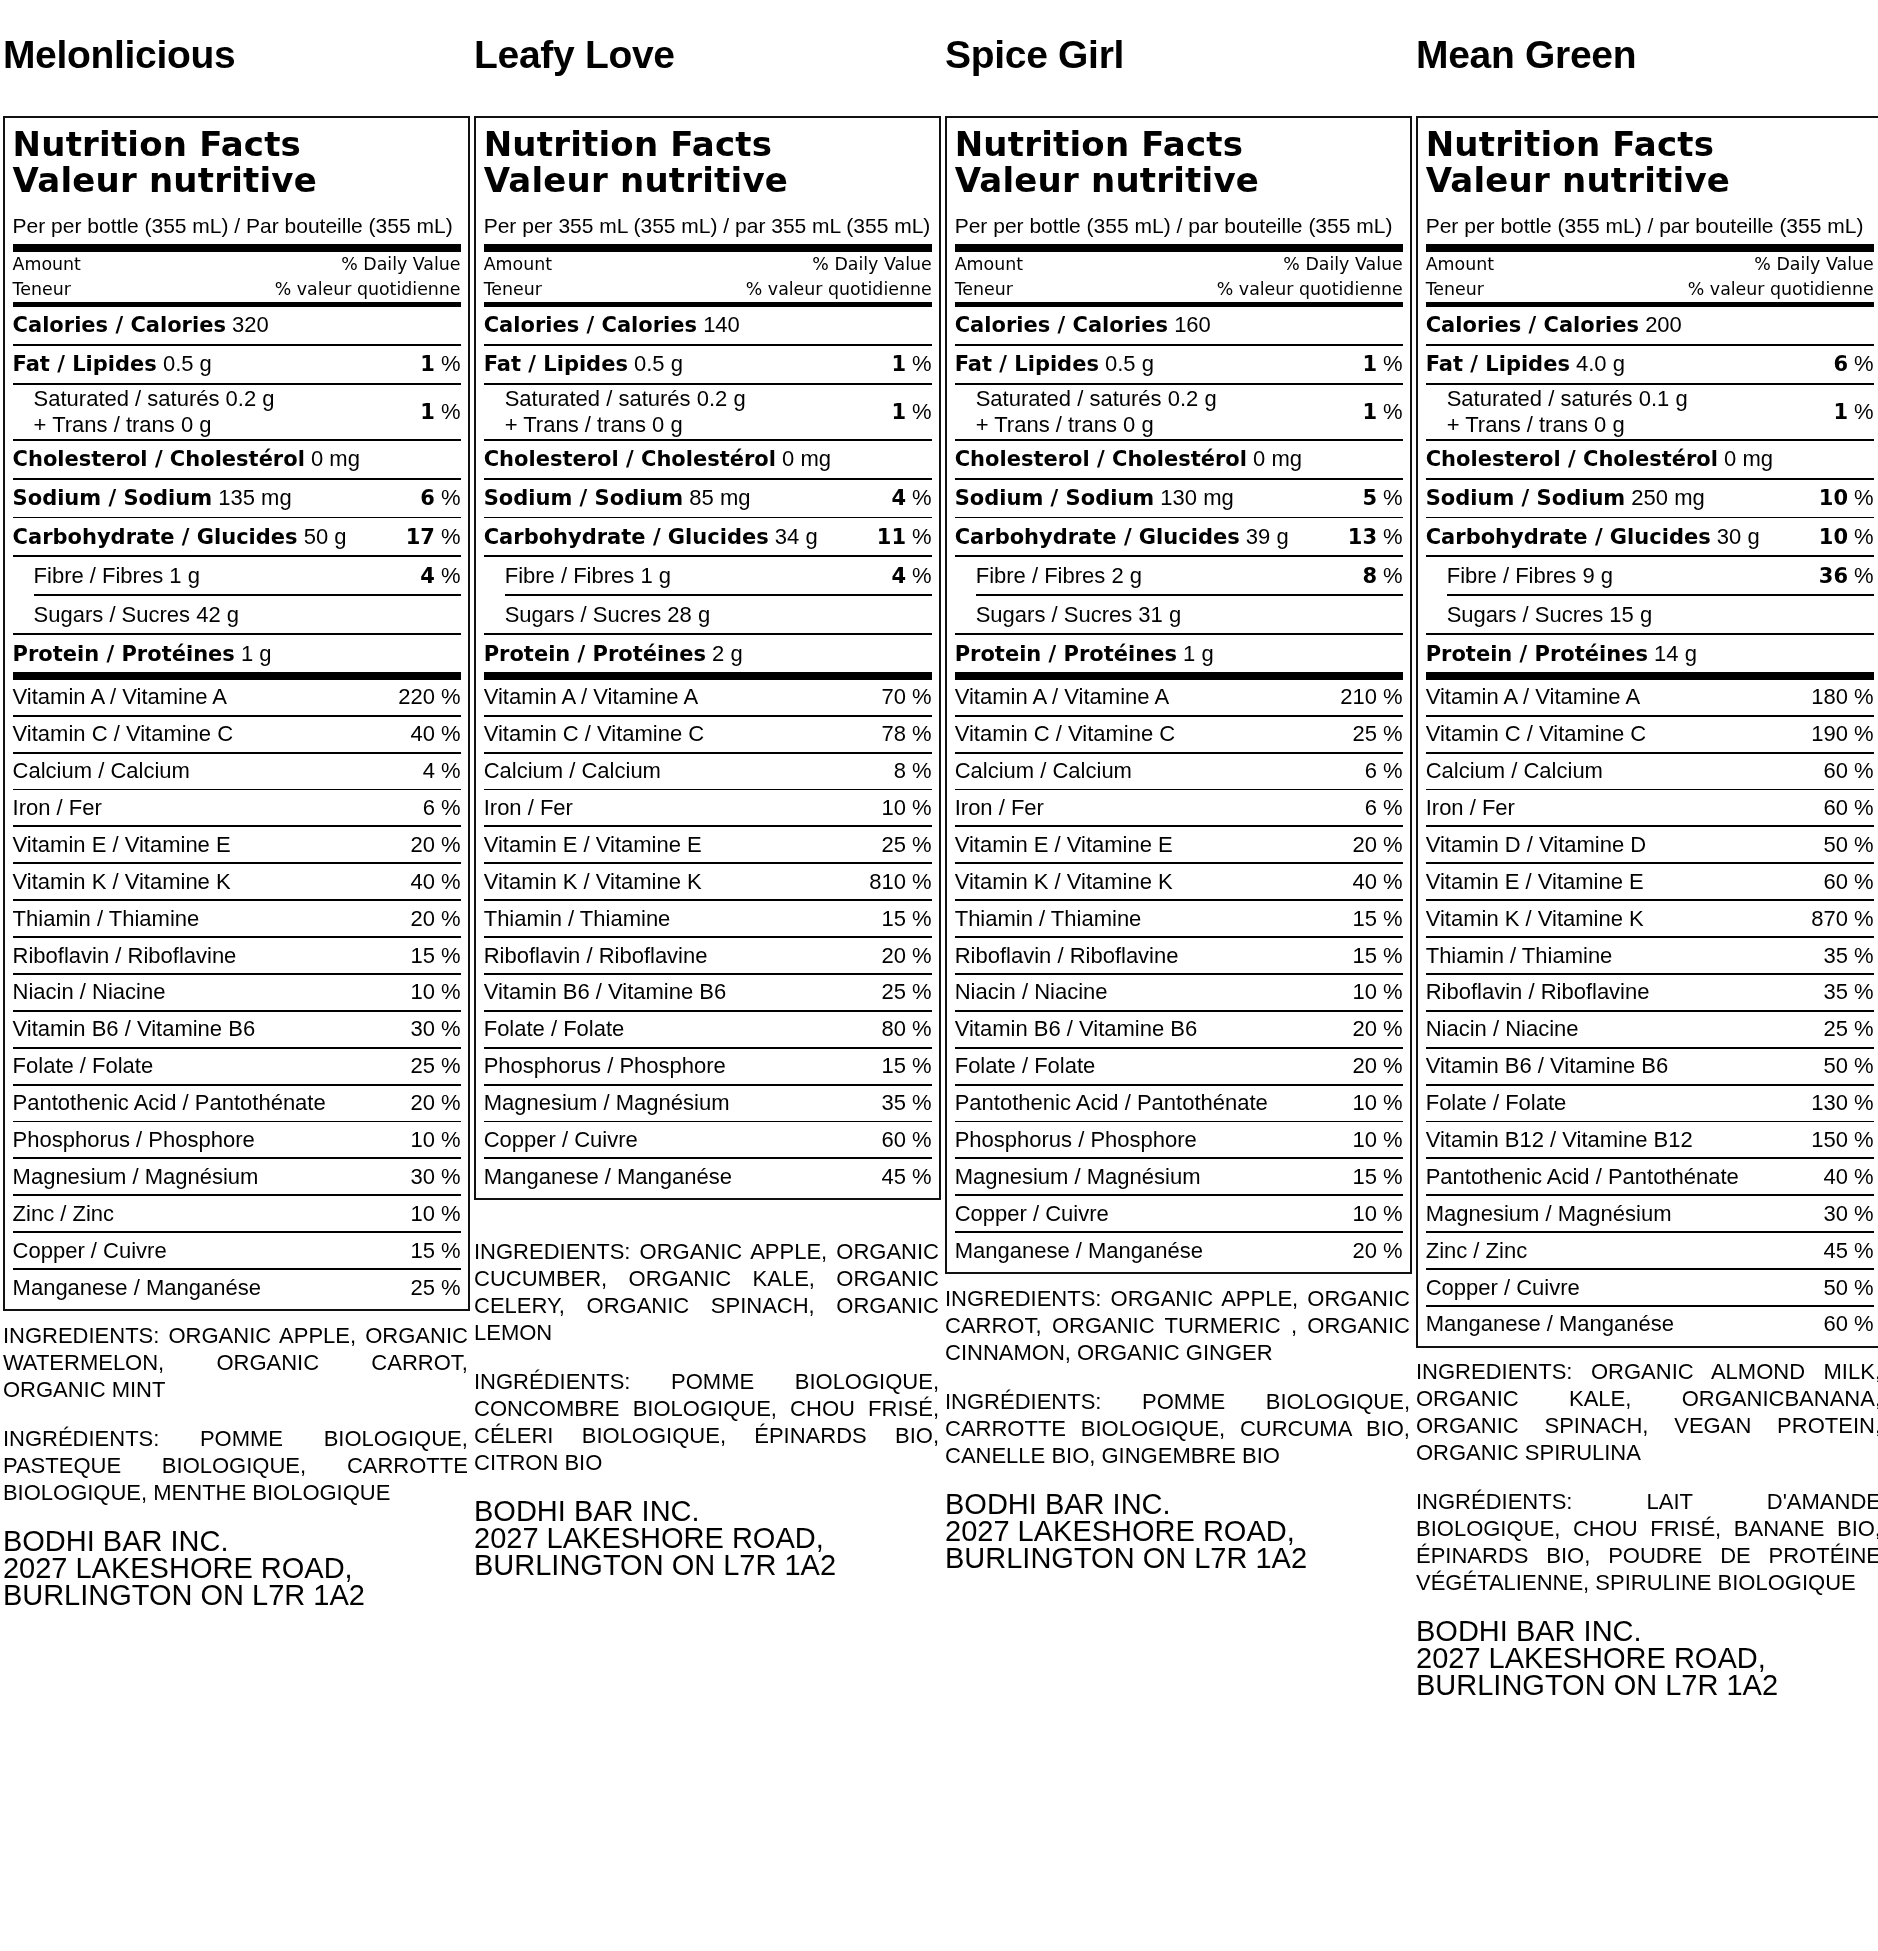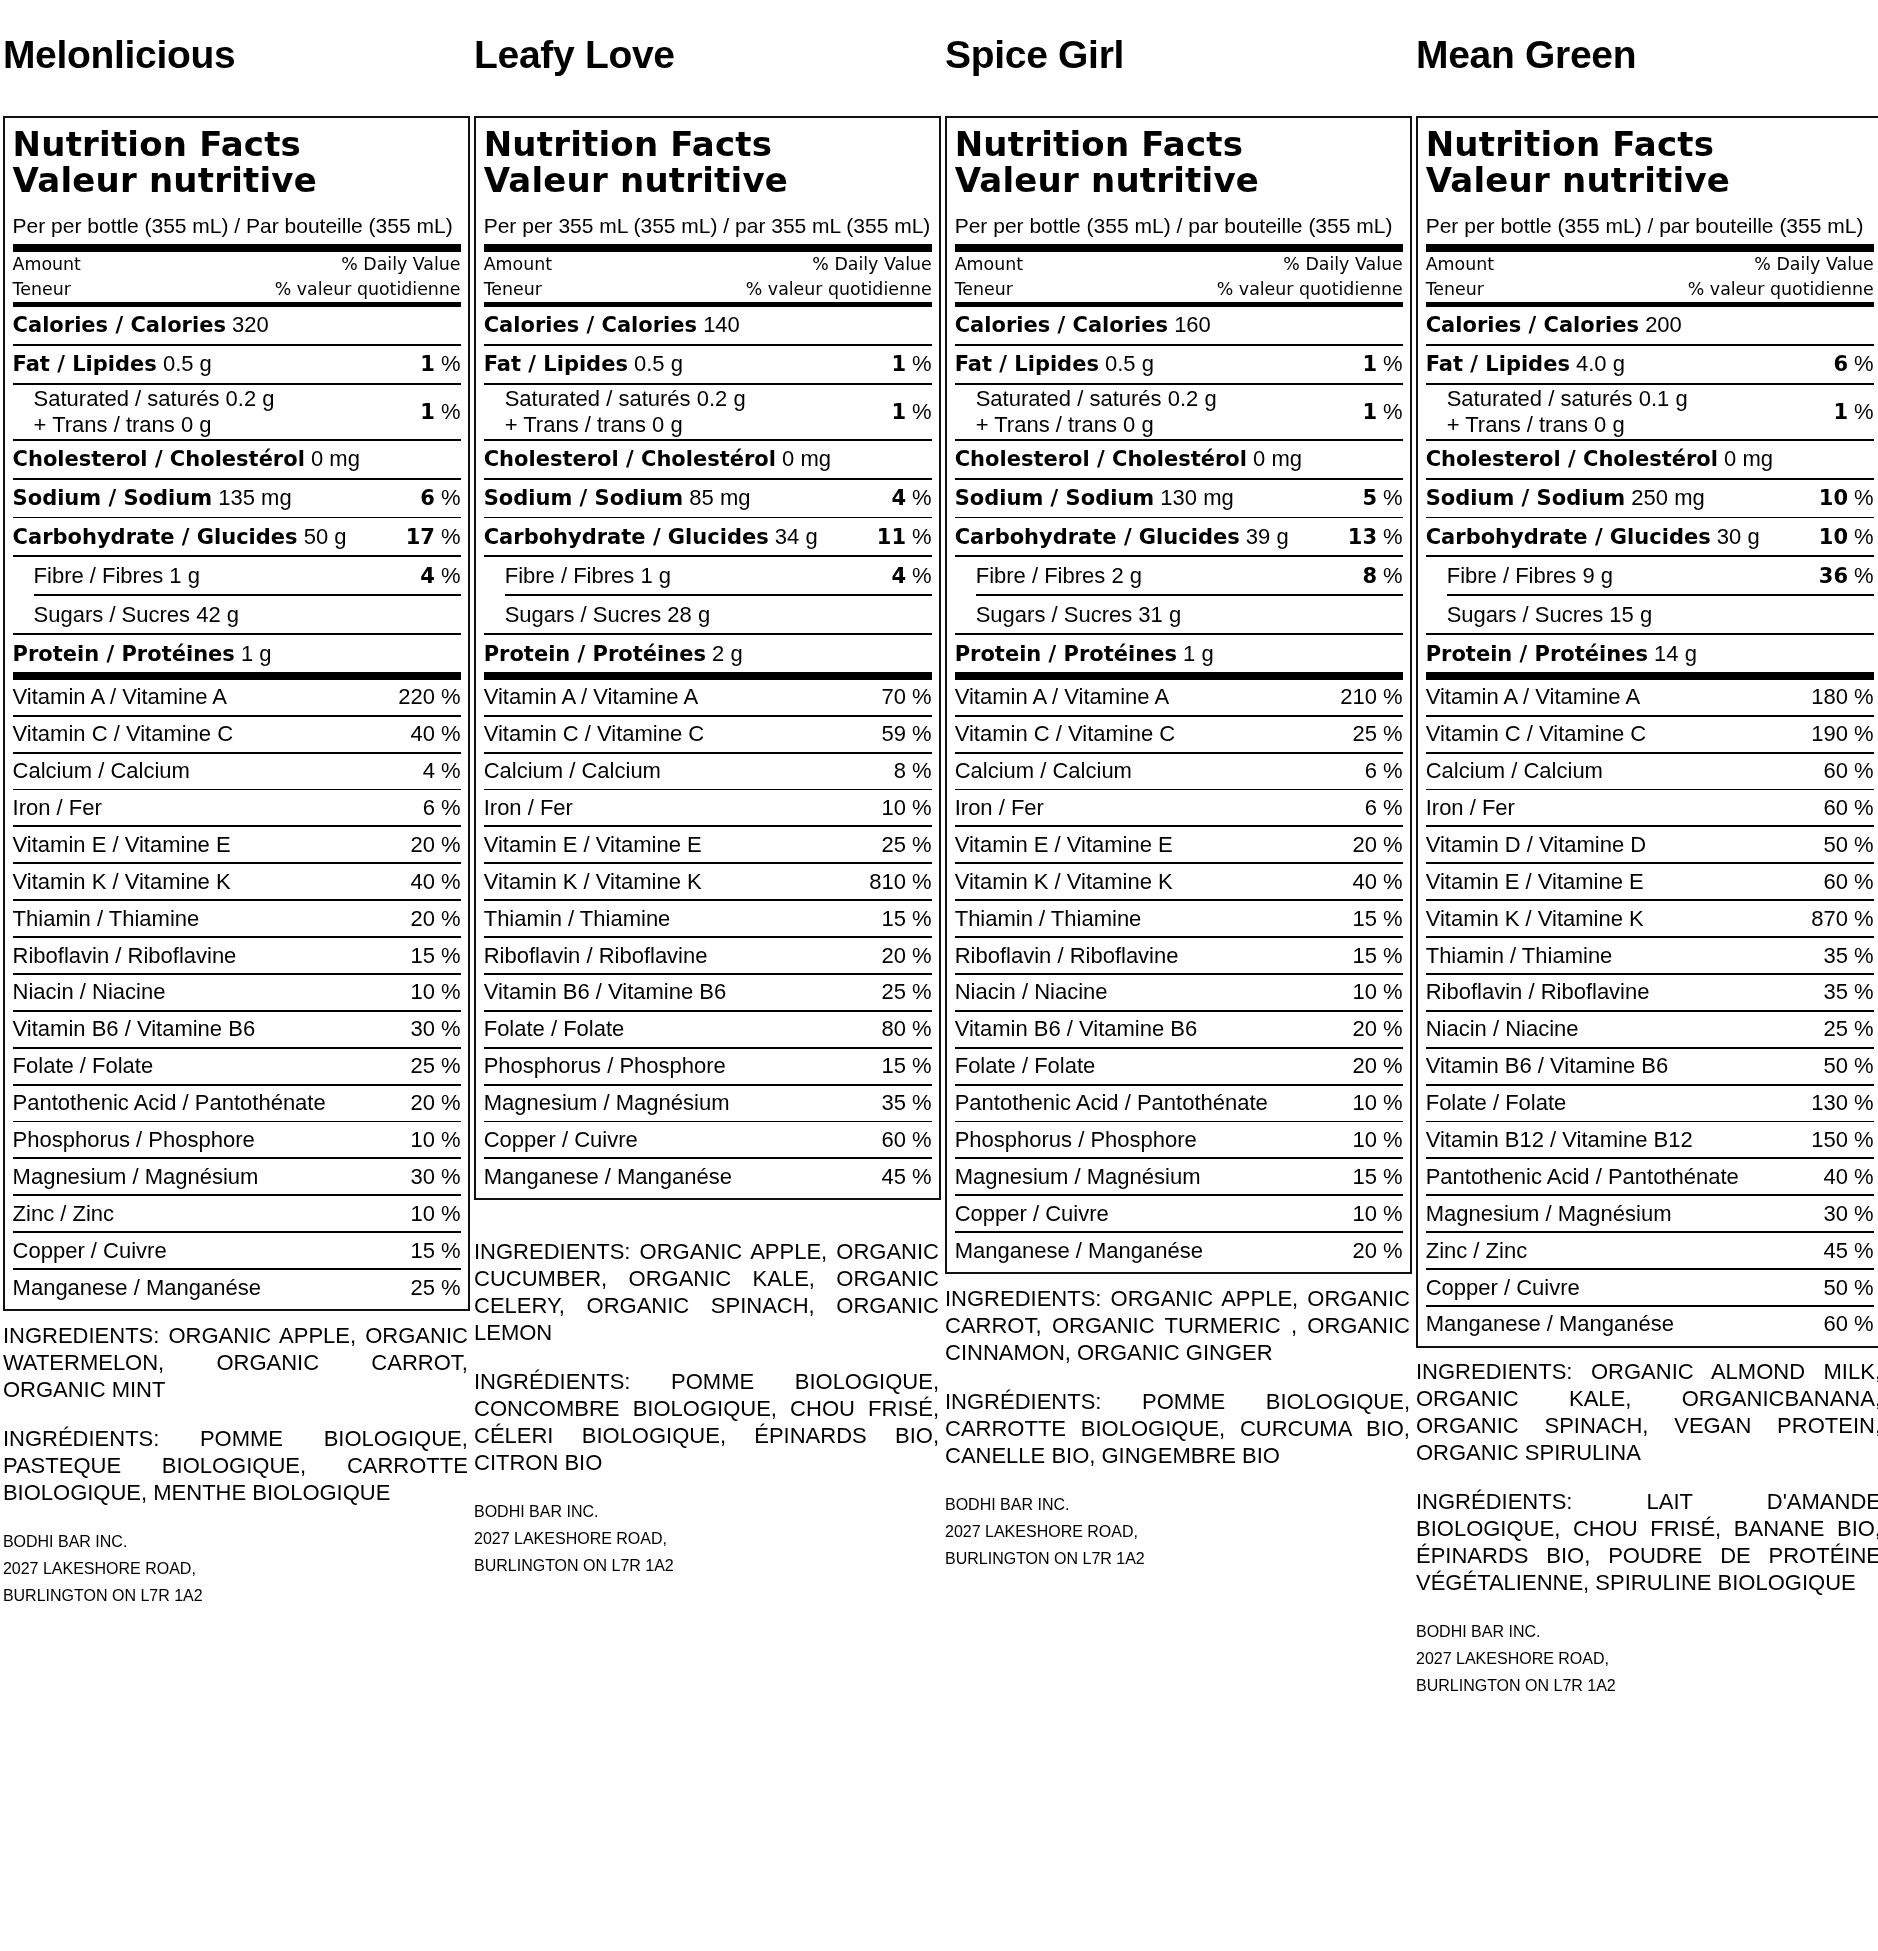--- a/index.html
+++ b/index.html
@@ -19,21 +19,21 @@
   .bar-thin.indent { margin-left:21px; }
   .hdr { font-family:"DejaVu Sans", sans-serif; font-weight:normal; font-size:17.4px; line-height:25px; display:flex; justify-content:space-between; }
   .row { display:flex; justify-content:space-between; align-items:center; font-size:22px; height:37px; }
   .row.indent { padding-left:21px; }
   .row .lbl b { font-family:"DejaVu Sans", sans-serif; font-weight:bold; font-size:21px; }
   .row .dv b { font-family:"DejaVu Sans", sans-serif; font-weight:bold; font-size:21px; }
   .row.two { height:54px; line-height:26px; }
   .vrow { display:flex; justify-content:space-between; align-items:center; font-size:22px; height:35px; }
   .vrow + .bar-thin { }
   .para { font-size:22px; line-height:27px; text-align:justify; width:465px; }
-  .addr { font-size:16px; line-height:27px; }
+  .addr { font-size:29px; line-height:27px; }
   .below { position:absolute; left:0; width:465px; }
 </style>
 </head>
 <body>
 
 <div id="columns">
   <div class="col col-0">
     <div class="product-title">Melonlicious</div>
     <div class="nf">
       <div class="nf-h1">Nutrition Facts</div>
@@ -272,21 +272,21 @@
       <div class="bar-thick" style="margin-top:0"></div>
 
       <div class="vitamins">
           <div class="vrow">
             <span>Vitamin A / Vitamine A</span>
             <span>70 %</span>
           </div>
           <div class="bar-thin"></div>
           <div class="vrow">
             <span>Vitamin C / Vitamine C</span>
-            <span>59 %</span>
+            <span>78 %</span>
           </div>
           <div class="bar-thin"></div>
           <div class="vrow">
             <span>Calcium / Calcium</span>
             <span>8 %</span>
           </div>
           <div class="bar-thin"></div>
           <div class="vrow">
             <span>Iron / Fer</span>
             <span>10 %</span>

